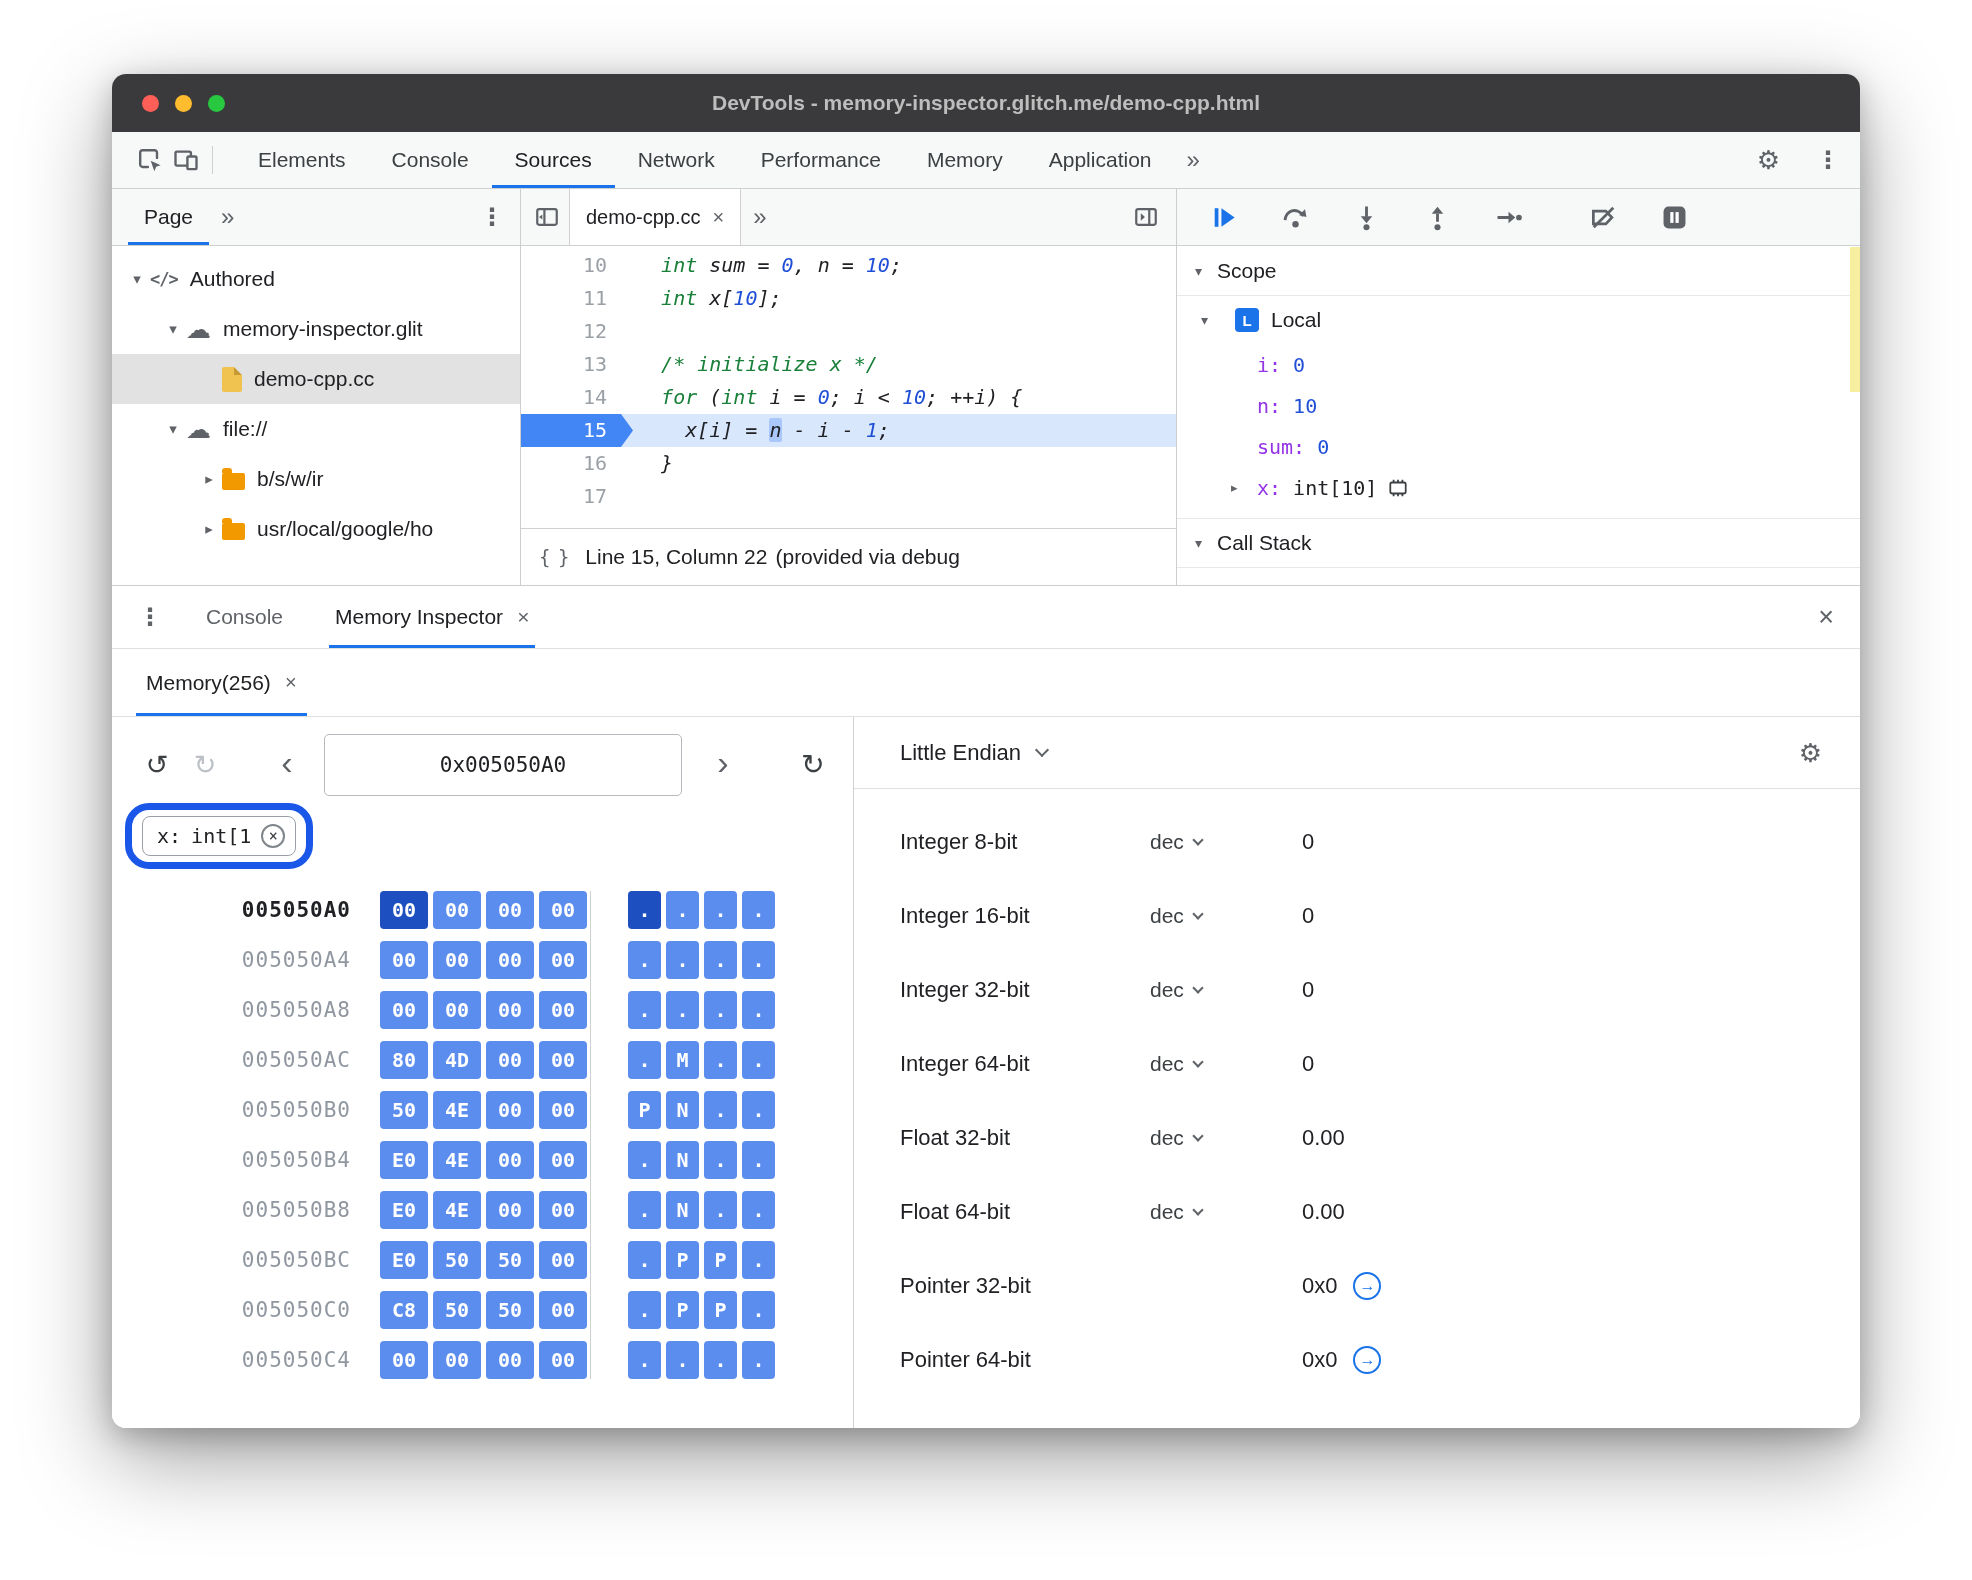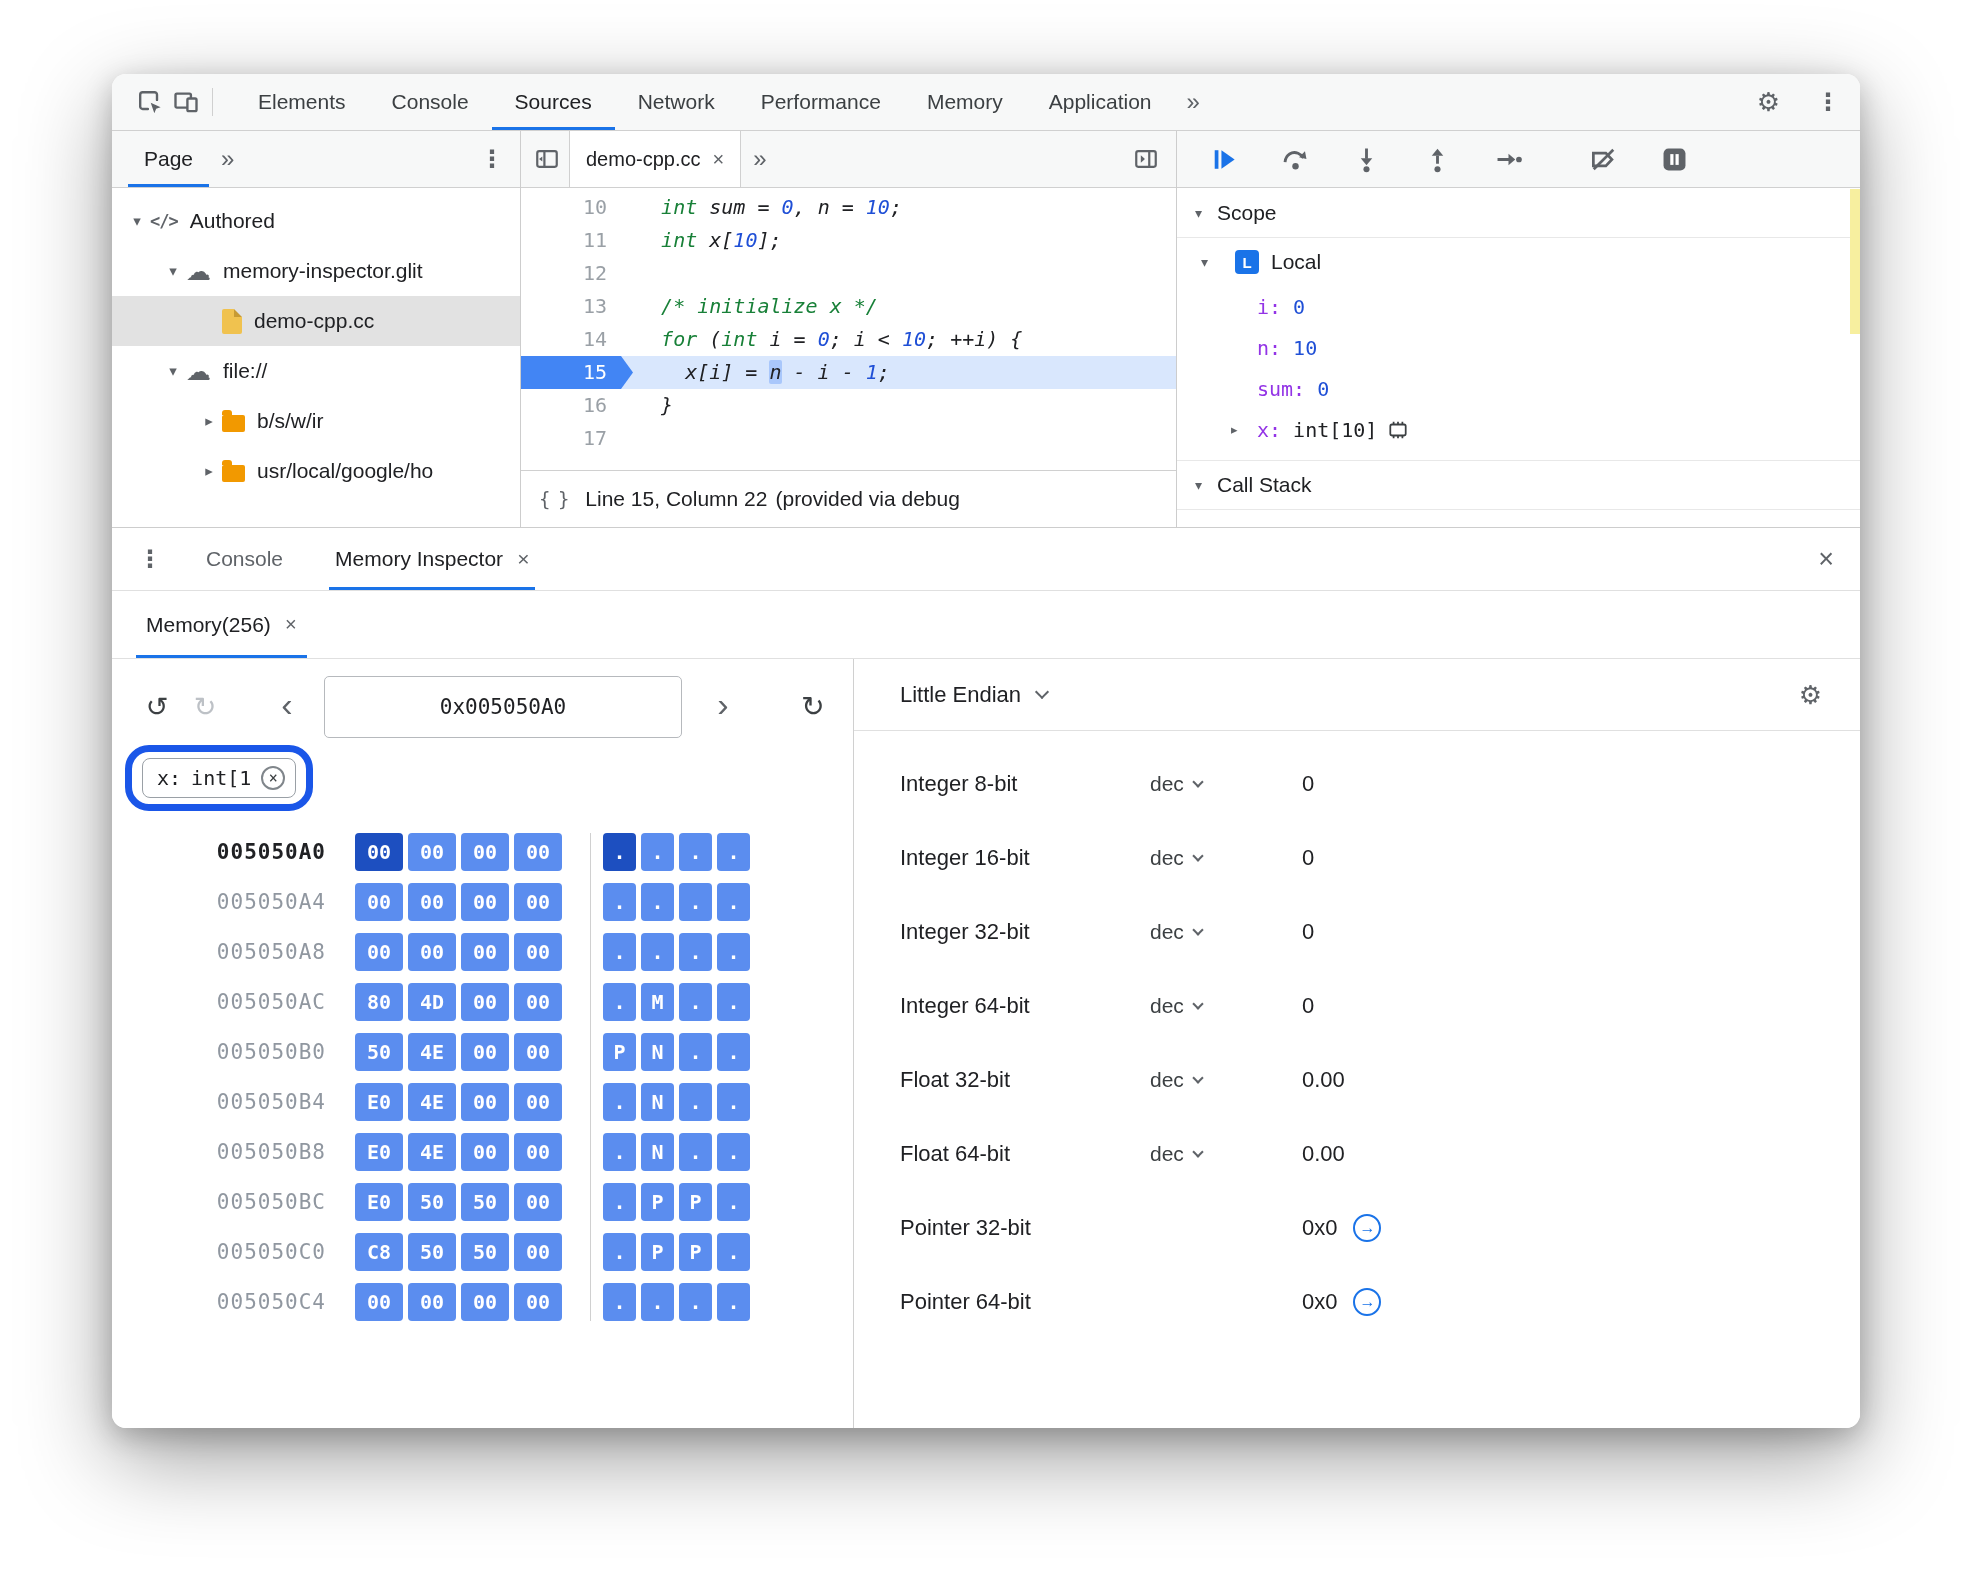--- a/index.html
+++ b/index.html
@@ -115,21 +115,21 @@
   .addr-input{ width:358px; height:62px; margin-left:22px; border:1px solid #b6b9bd; border-radius:5px; background:#fff; text-align:center;
     font-family:"DejaVu Sans Mono",monospace; font-size:21px; color:#202124; outline:none; }
   .nbtn.fwd{ margin-left:26px; }
   .nbtn.refresh{ margin-left:60px; font-size:28px; }
   .chipwrap{ margin:14px 0 0 13px; display:inline-flex; align-items:center; border:7px solid #1a56e8; border-radius:24px; padding:6px 10px; }
   .chip{ display:flex; align-items:center; background:#fff; border:1px solid #9aa0a6; border-radius:8px; padding:7px 10px 7px 14px;
     font-family:"DejaVu Sans Mono",monospace; font-size:20px; color:#202124; }
   .chip .ctype{ margin-left:10px; }
   .chip-close{ margin-left:10px; width:24px; height:24px; border:2px solid #80868b; border-radius:50%; display:flex; align-items:center; justify-content:center; font-size:15px; color:#3c4043; }
   .memtable{ position:relative; margin-top:16px; }
-  .mrow{ height:50px; display:flex; align-items:center; }
+  .mrow{ height:50px; display:flex; align-items:center;margin-left:25px; }
   .maddr{ width:214px; flex:none; text-align:right; font-family:"DejaVu Sans Mono",monospace; font-size:21px; color:#9097a0; letter-spacing:1px; }
   .maddr.active{ color:#202124; font-weight:bold; }
   .mbytes{ display:flex; gap:5px; margin-left:29px; }
   .byte,.achar{ height:38px; border-radius:4px; background:#5b8def; color:#fff; font-family:"DejaVu Sans Mono",monospace; font-size:20px; font-weight:bold;
     display:flex; align-items:center; justify-content:center; }
   .byte{ width:48px; }
   .achar{ width:33px; }
   .byte.sel,.achar.sel{ background:#1d4fc0; }
   .vline{ position:absolute; left:478px; top:6px; bottom:6px; width:1px; background:#d0d0d0; }
   .mascii{ display:flex; gap:5px; margin-left:41px; }
@@ -146,20 +146,28 @@
   .ilabel{ font-size:22px; color:#202124; }
   .imode{ display:flex; align-items:center; font-size:21px; color:#3c4043; }
   .ival{ display:flex; align-items:center; font-size:22px; color:#202124; }
   .jump{ margin-left:16px; width:28px; height:28px; border:2px solid #1a73e8; border-radius:50%; color:#1a73e8; font-size:16px; display:flex; align-items:center; justify-content:center; }
 </style>
 </head>
 <body>
 
 <div class="window">
 
+  <div class="titlebar">
+    <div class="lights">
+      <span class="light red"></span>
+      <span class="light yellow"></span>
+      <span class="light green"></span>
+    </div>
+    <div class="title">DevTools - memory-inspector.glitch.me/demo-cpp.html</div>
+  </div>
 
   <div class="toolbar">
     <span class="tbicon">
       <svg width="28" height="28" viewBox="0 0 20 20">
         <path d="M15 8.5V4.8A1.8 1.8 0 0 0 13.2 3H4.8A1.8 1.8 0 0 0 3 4.8v8.4A1.8 1.8 0 0 0 4.8 15H8.5" stroke="#5f6368" stroke-width="1.7" fill="none" stroke-linecap="round"></path>
         <path d="M10.5 10.5 17.6 13.8 14.4 14.9 13.1 18 Z" fill="#5f6368"></path>
       </svg>
     </span>
     <span class="tbicon">
       <svg width="28" height="28" viewBox="0 0 20 20">

